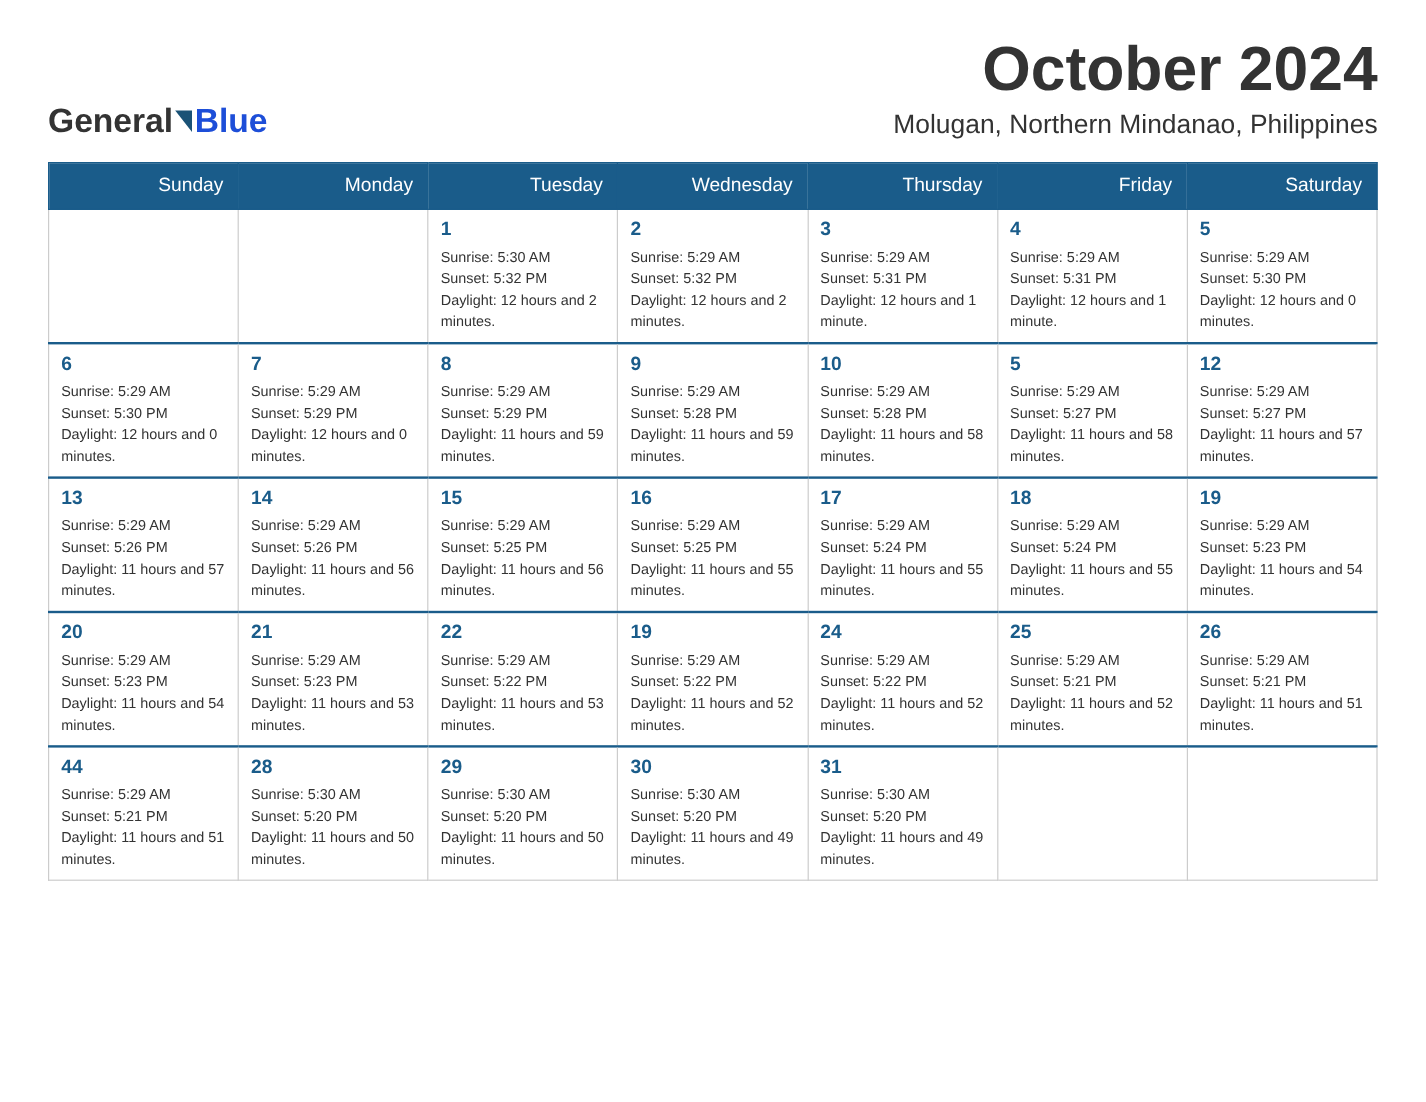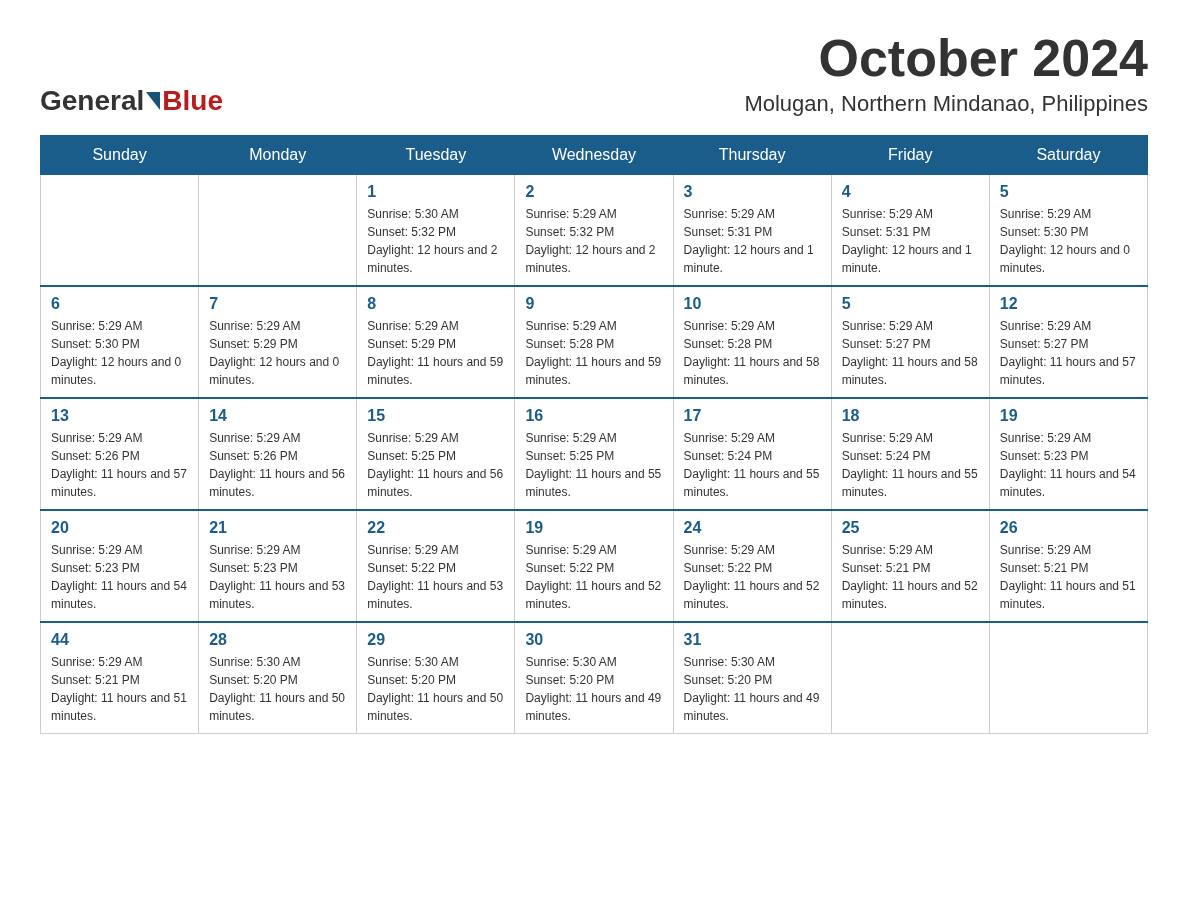--- a/index.html
+++ b/index.html
@@ -32,21 +32,21 @@
     .logo-triangle {
       display: inline-block;
       width: 0;
       height: 0;
       border-left: 14px solid transparent;
       border-top: 18px solid #1a5276;
       margin: 0 2px;
       vertical-align: middle;
     }
     .logo-blue {
-      color: #b91c1c;
+      color: #1d4ed8;
       font-size: 28px;
       font-weight: bold;
     }
     .title-area {
       text-align: right;
     }
     .month-title {
       font-size: 52px;
       font-weight: bold;
       color: #333;
@@ -58,22 +58,22 @@
       margin-top: 4px;
     }
     .calendar-table {
       width: 100%;
       border-collapse: collapse;
       margin-top: 5px;
     }
     .calendar-table th {
       background-color: #1a5c8a;
       color: #ffffff;
-      text-align: center;
-      padding: 10px 22px;
+      text-align: right;
+      padding: 10px 12px;
       font-size: 16px;
       font-weight: normal;
       border: 1px solid #1a5c8a;
     }
     .calendar-table td {
       vertical-align: top;
       padding: 8px 10px;
       border: 1px solid #ccc;
       width: calc(100% / 7);
       min-height: 100px;

